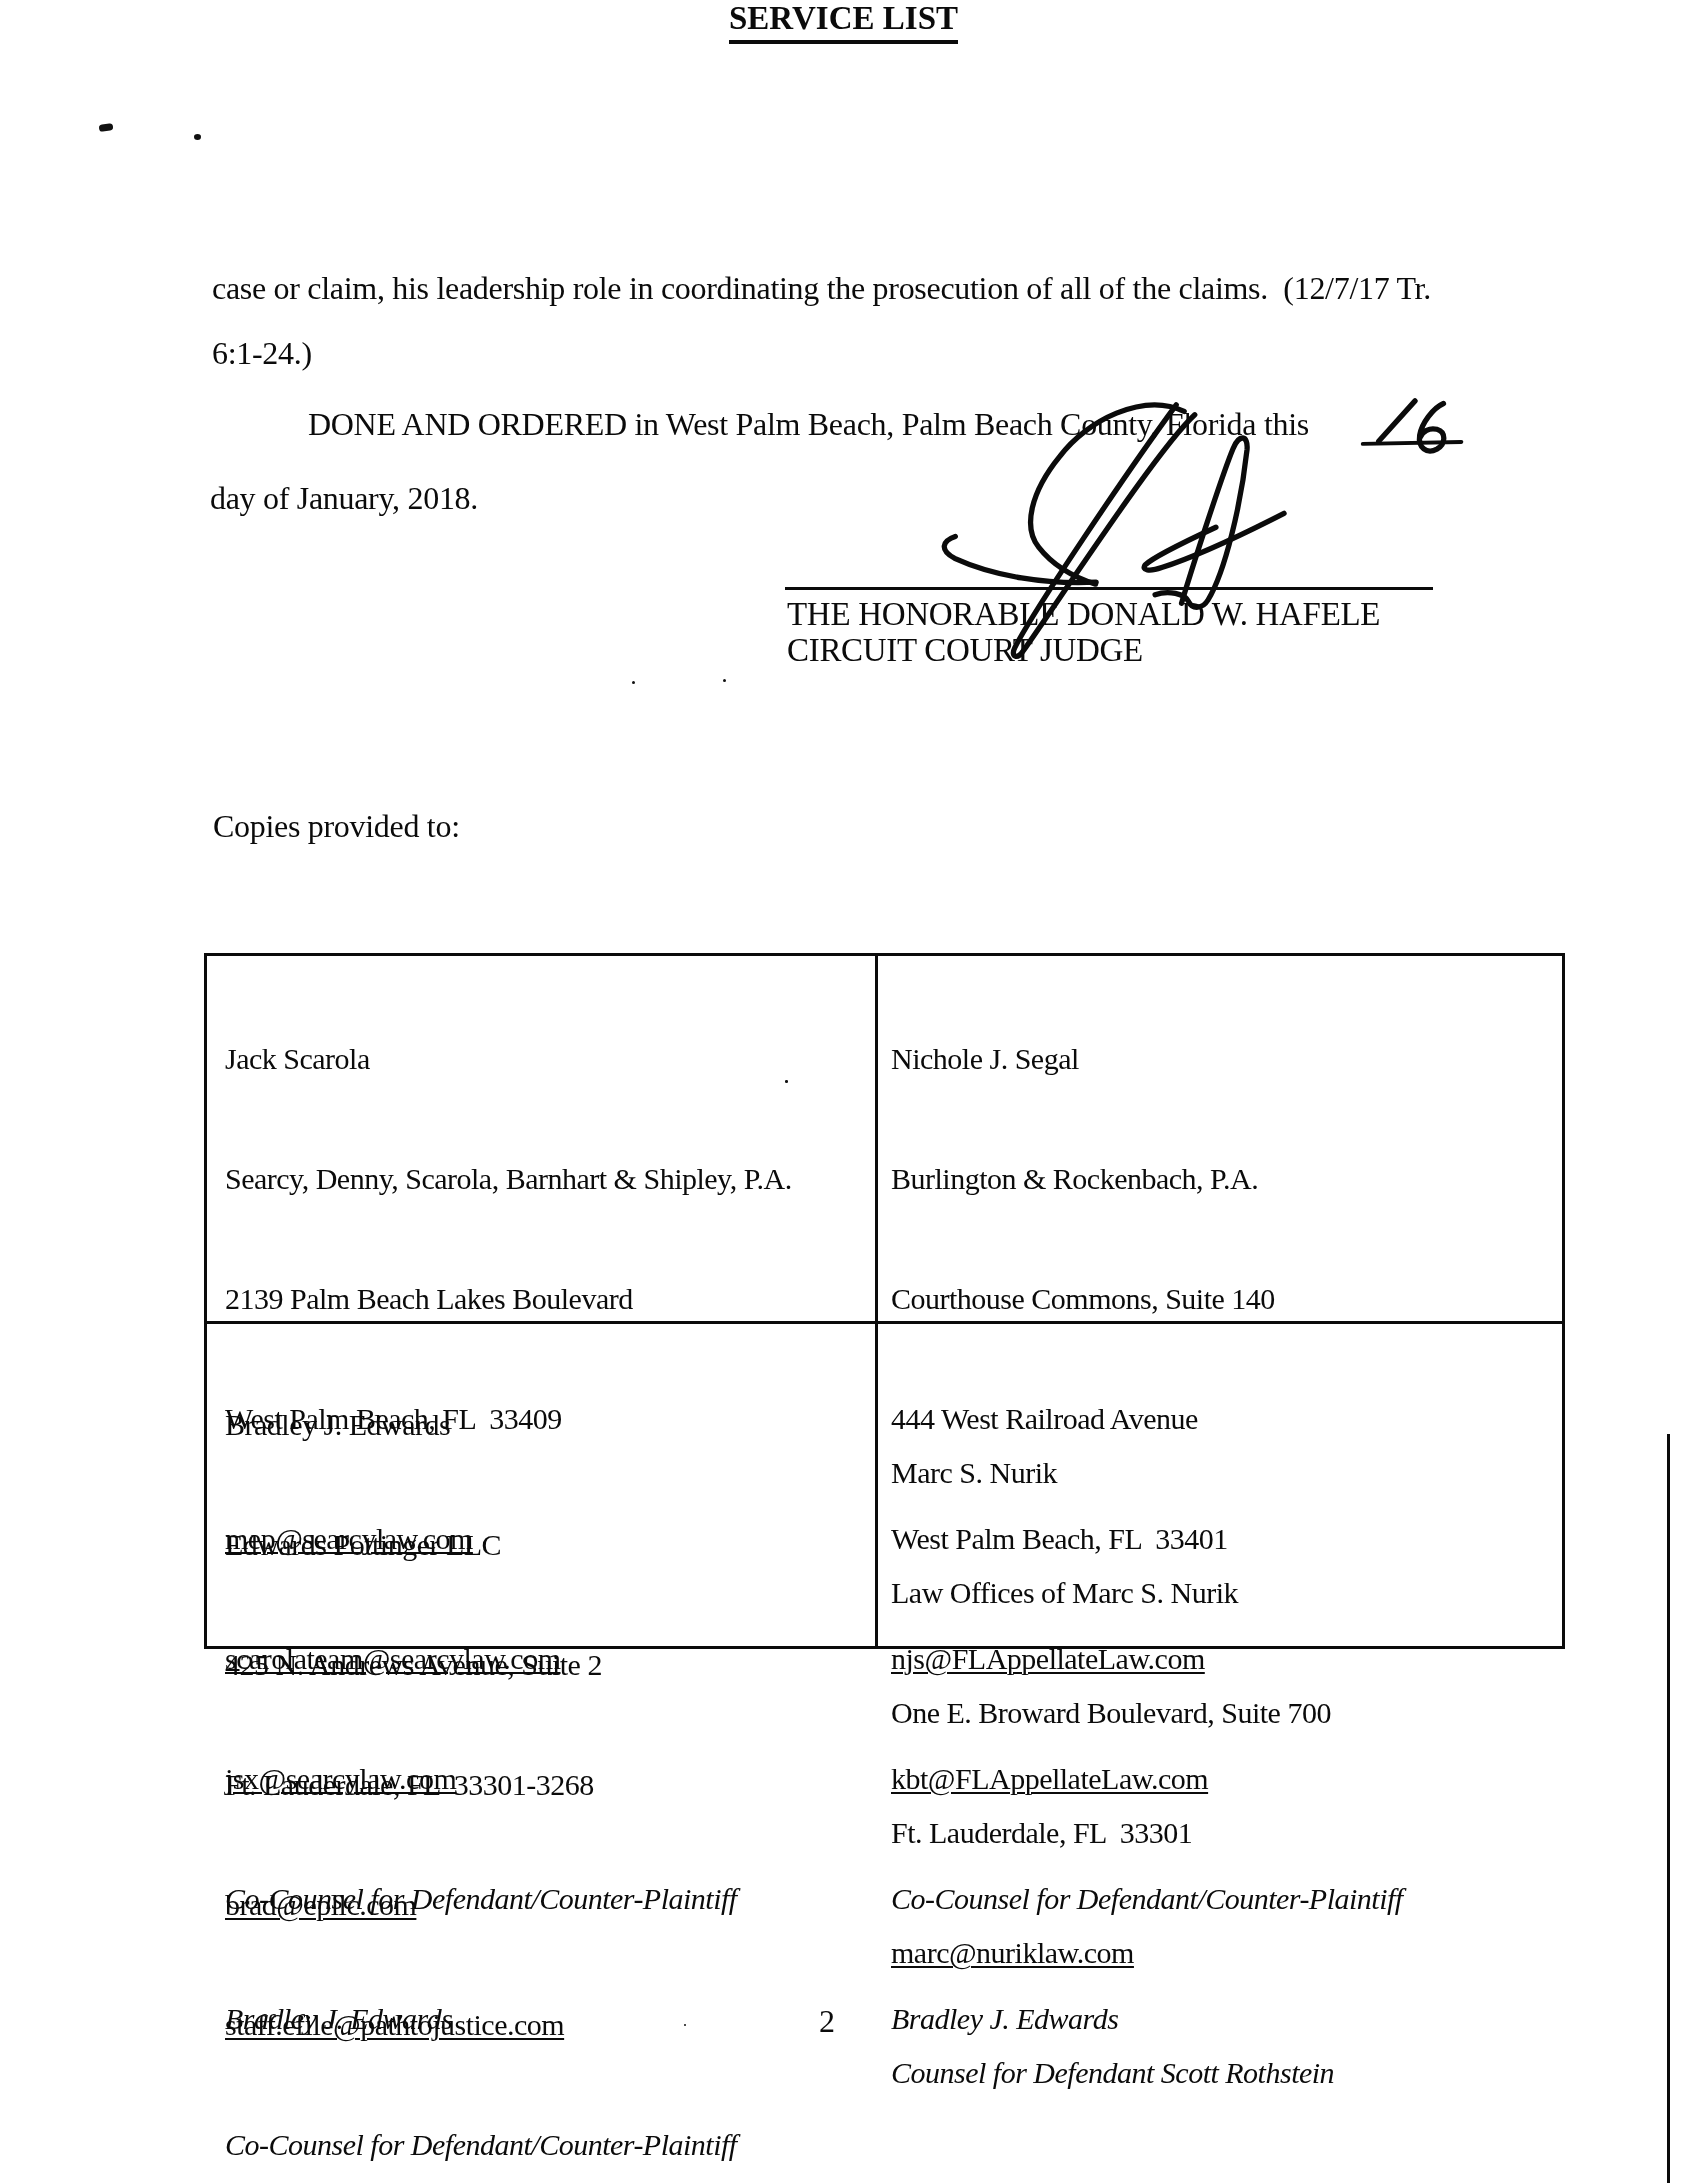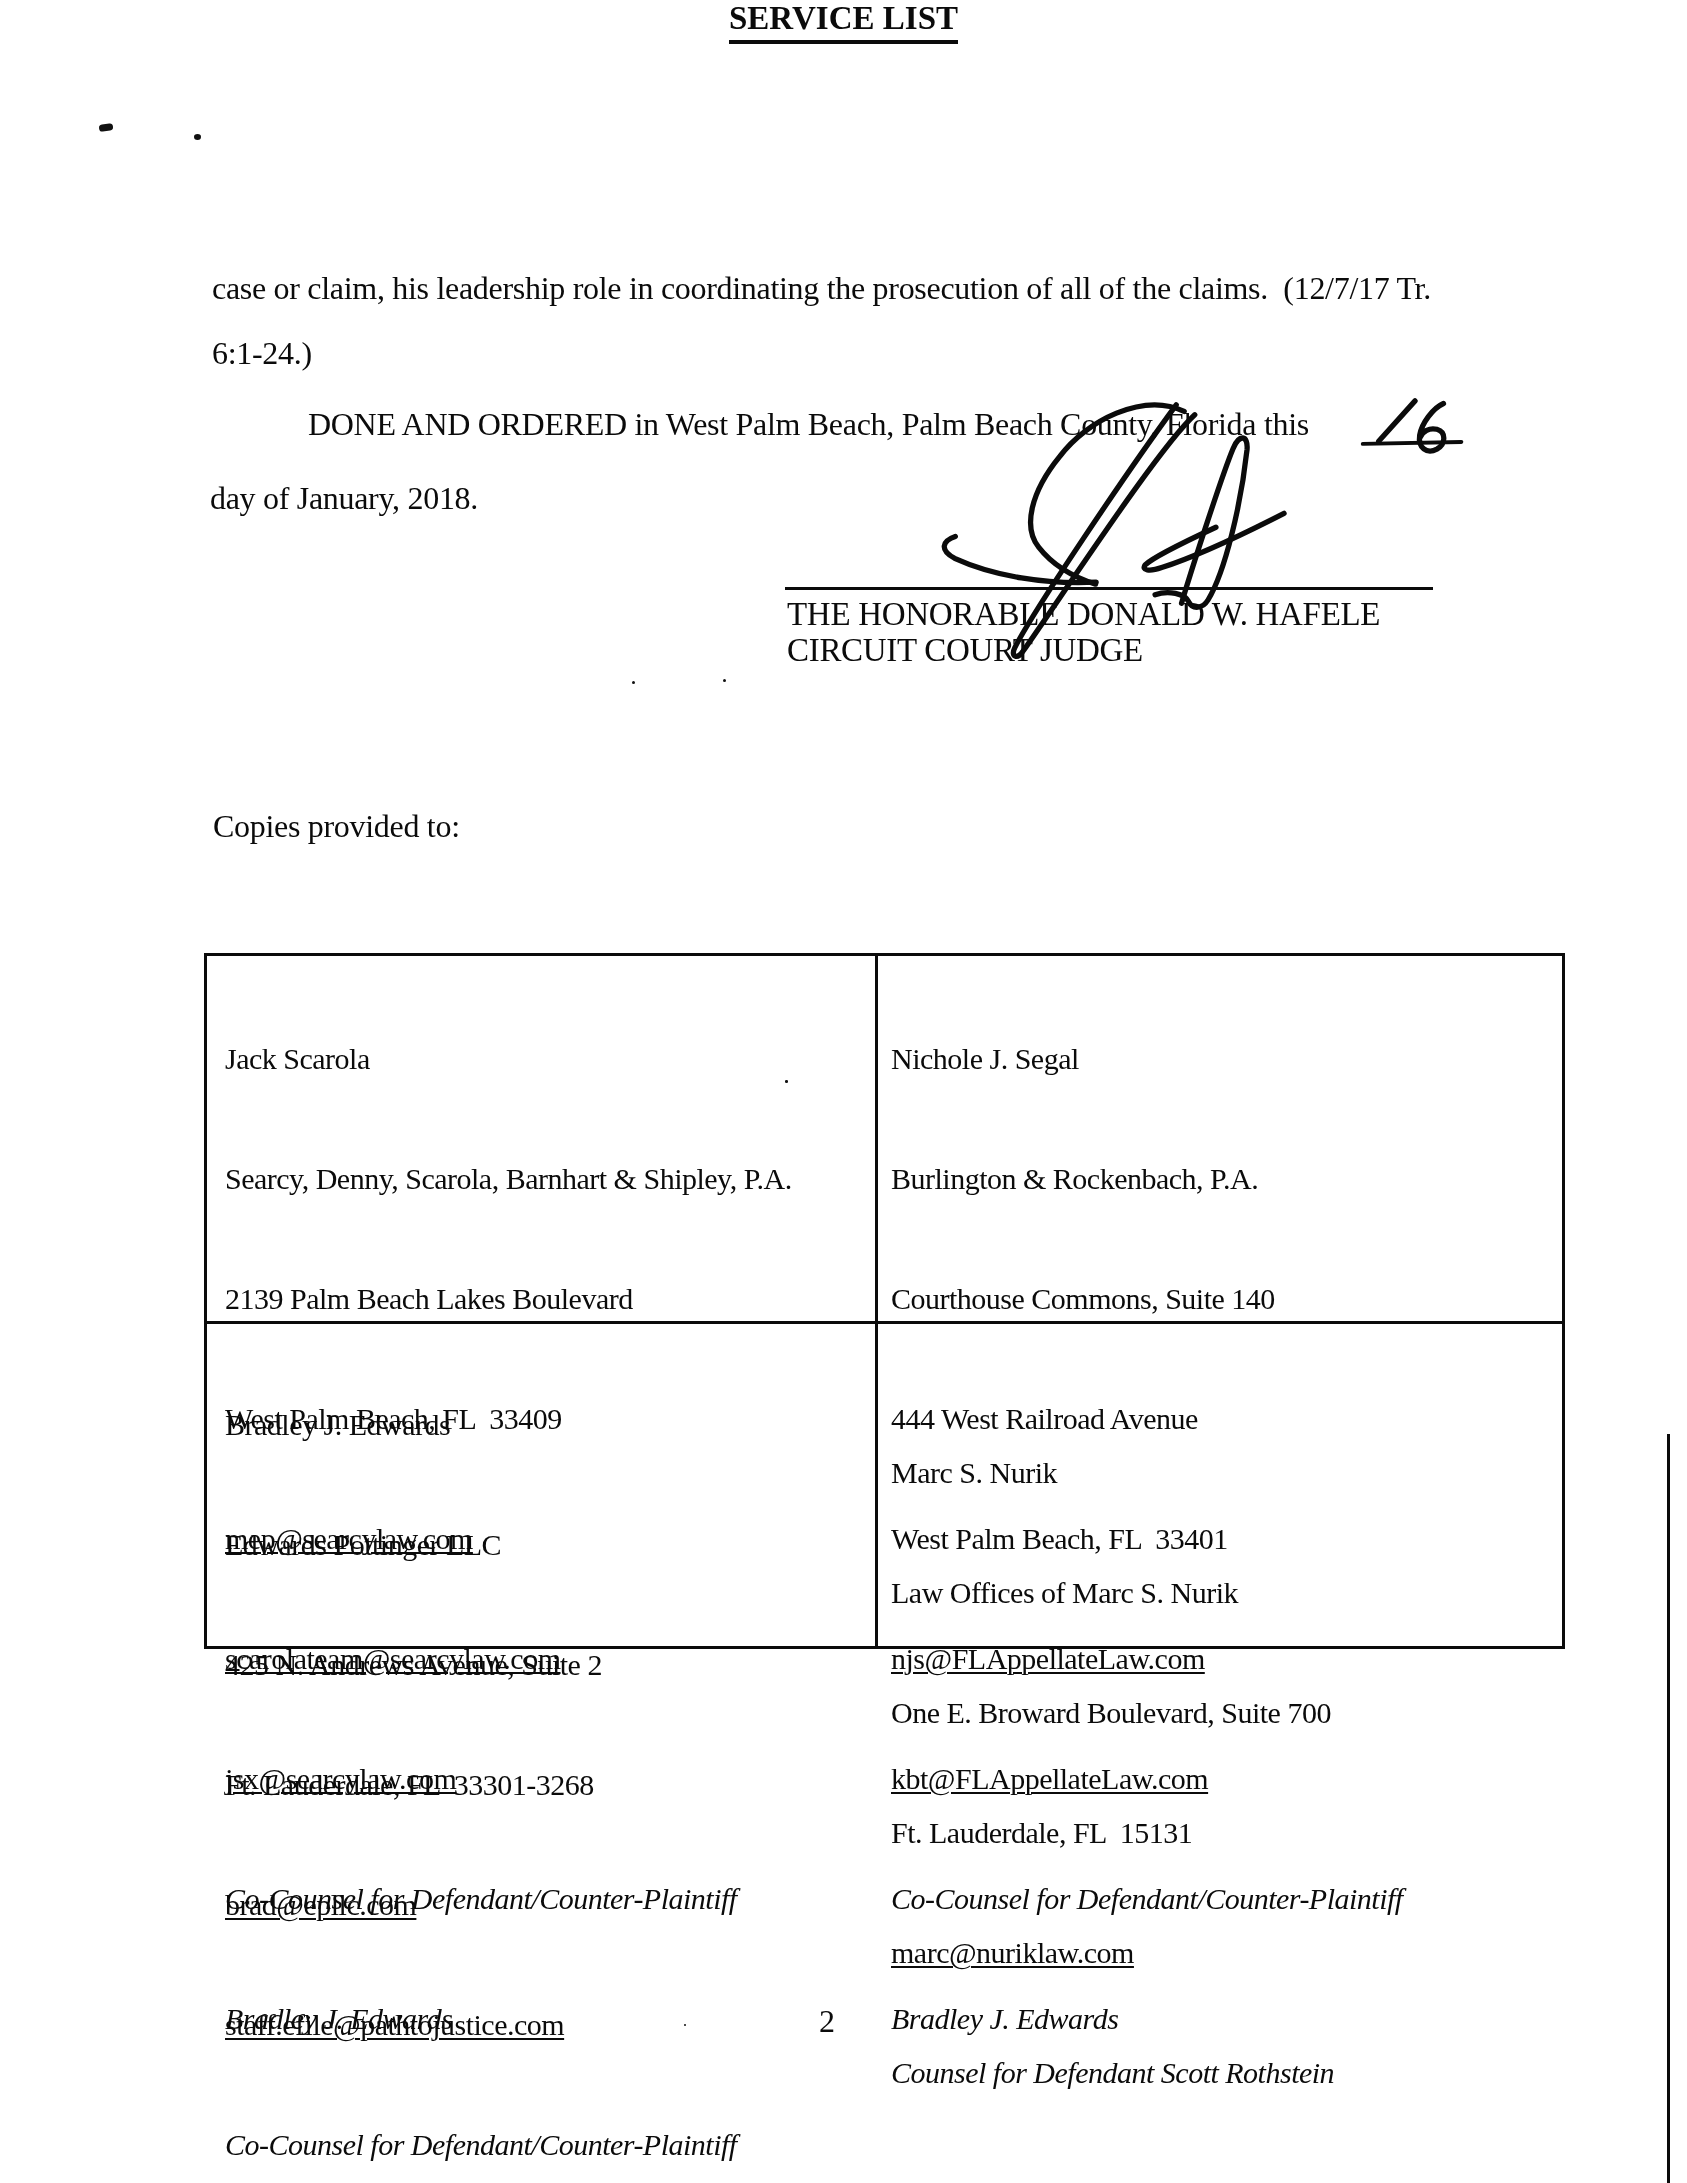--- a/index.html
+++ b/index.html
@@ -149,21 +149,21 @@
     <div class="email">brad@epllc.com</div>
     <div class="email">staff.efile@pathtojustice.com</div>
     <div class="role">Co-Counsel for Defendant/Counter-Plaintiff</div>
     
   </div>
 
   <div class="cell" style="left:684px; top:369px; width:662px;margin-top:48px;">
     <div>Marc S. Nurik</div>
     <div>Law Offices of Marc S. Nurik</div>
     <div>One E. Broward Boulevard, Suite 700</div>
-    <div>Ft. Lauderdale, FL  15131</div>
+    <div>Ft. Lauderdale, FL  33301</div>
     <div class="email">marc@nuriklaw.com</div>
     <div class="role">Counsel for Defendant Scott Rothstein</div>
   </div>
 </div>
 
 <div class="speck" style="left:785px; top:1080px; width:2.6px; height:2.6px;"></div>
 <div class="speck" style="left:684px; top:2024px; width:2px; height:2px;"></div>
 
 <div class="rule" style="left:1667px; top:1434px; width:3.3px; height:749px;"></div>
 

